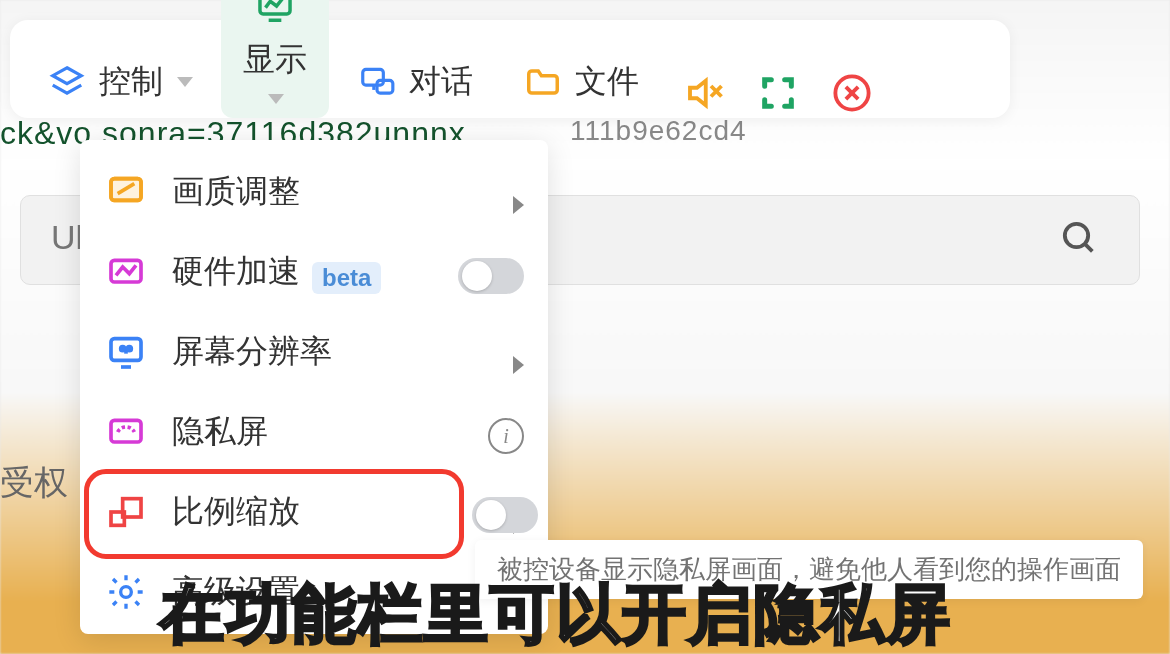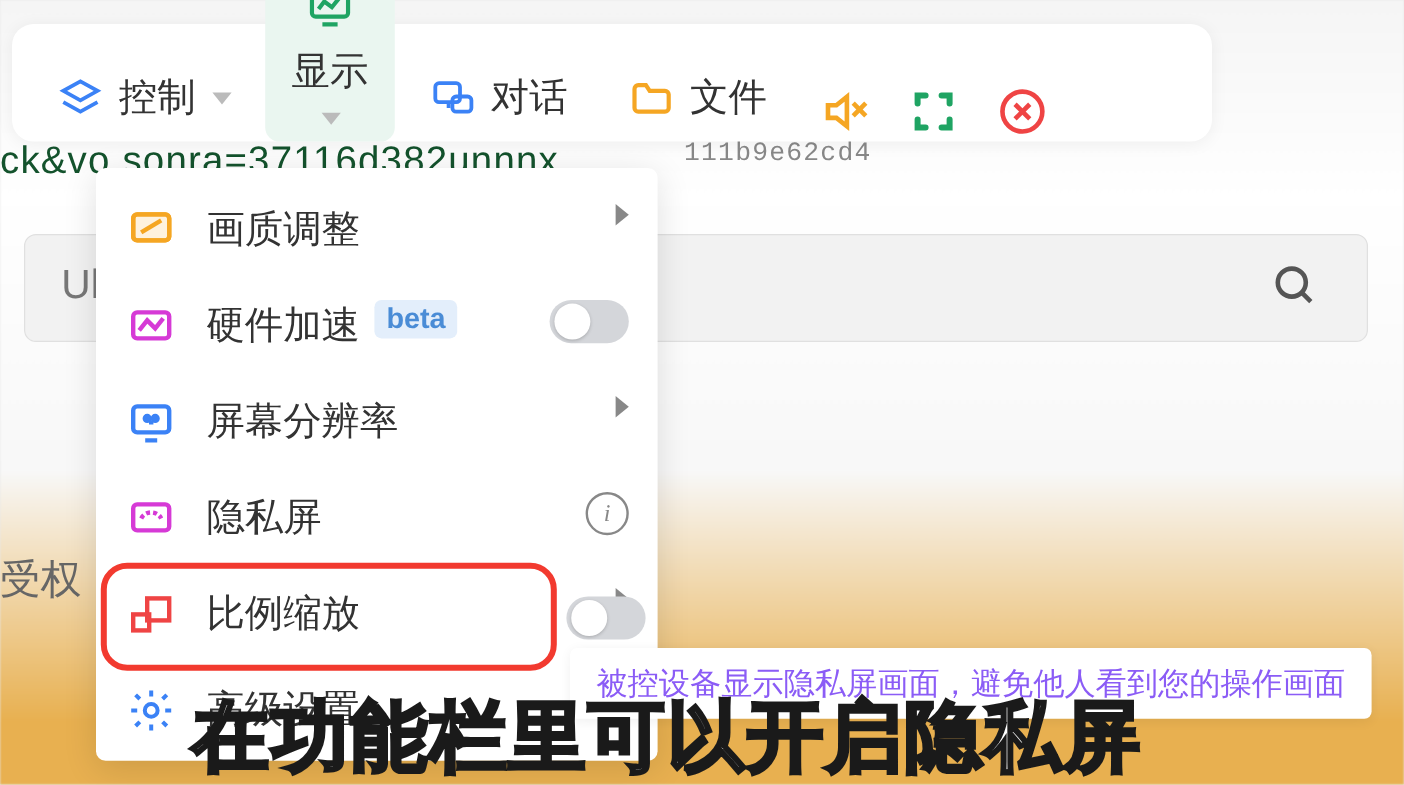--- a/index.html
+++ b/index.html
@@ -11,21 +11,21 @@
       overflow: hidden;
       position: relative;
     }
     .bg-blur {
       position: absolute;
       top: 0; left: 0; right: 0; bottom: 0;
       background: linear-gradient(to bottom, #f5f5f5 0%, #ffffff 25%, #f8f8f8 60%, #e8b050 92%, #e8b050 100%);
       filter: blur(1px);
     }
     .bg-text-1 { position: absolute; left: 0; top: 115px; font-size: 32px; color: #14532d; letter-spacing: 1px; }
-    .bg-text-2 { position: absolute; left: 570px; top: 115px; font-size: 22px; color: #888; letter-spacing: 1px; font-family: Liberation Mono, monospace; }
+    .bg-text-2 { position: absolute; left: 570px; top: 115px; font-size: 28px; color: #888; letter-spacing: 1px; }
     .bg-text-3 { position: absolute; left: 50px; top: 225px; font-size: 34px; color: #777; font-weight: 500; }
     .bg-text-4 { position: absolute; left: 0; top: 460px; font-size: 34px; color: #666; }
     .bg-search {
       position: absolute;
       left: 20px; right: 30px;
       top: 195px;
       height: 90px;
       background: #f2f2f2;
       border: 1px solid #e0e0e0;
       border-radius: 10px;
@@ -84,21 +84,21 @@
       left: 80px;
       top: 140px;
       width: 468px;
       background: #fff;
       border-radius: 8px;
       box-shadow: 0 6px 28px rgba(0,0,0,0.12);
       padding: 12px 0;
     }
     .dd-item {
       display: flex;
-      align-items: flex-start;
+      align-items: flex-end;
       padding: 18px 24px;
       font-size: 32px;
       color: #333;
       position: relative;
       cursor: pointer;
     }
     .dd-icon {
       width: 44px;
       height: 44px;
       display: flex;
@@ -169,21 +169,21 @@
       left: 472px;
       top: 497px;
     }
     .tooltip {
       position: absolute;
       left: 475px;
       top: 540px;
       padding: 12px 22px;
       background: #fff;
       font-size: 26px;
-      color: #8b5cf6;
+      color: #737373;
       border-radius: 6px;
       box-shadow: 0 2px 10px rgba(0,0,0,0.06);
       white-space: nowrap;
     }
     .caption {
       position: absolute;
       left: 160px;
       bottom: -4px;
       font-size: 64px;
       font-weight: 800;

